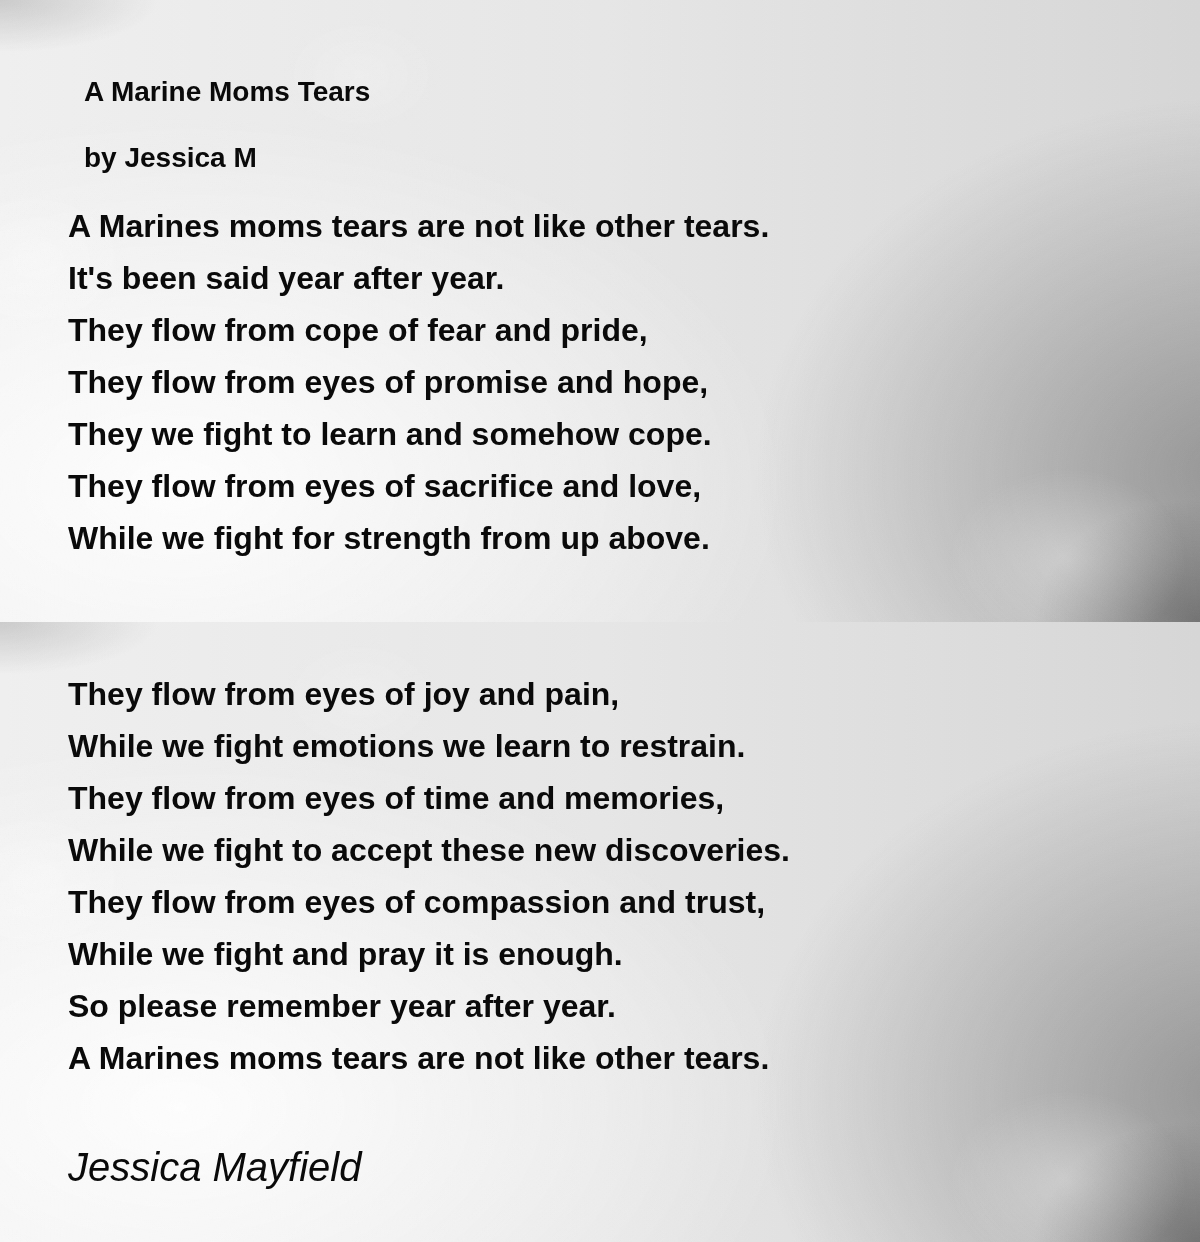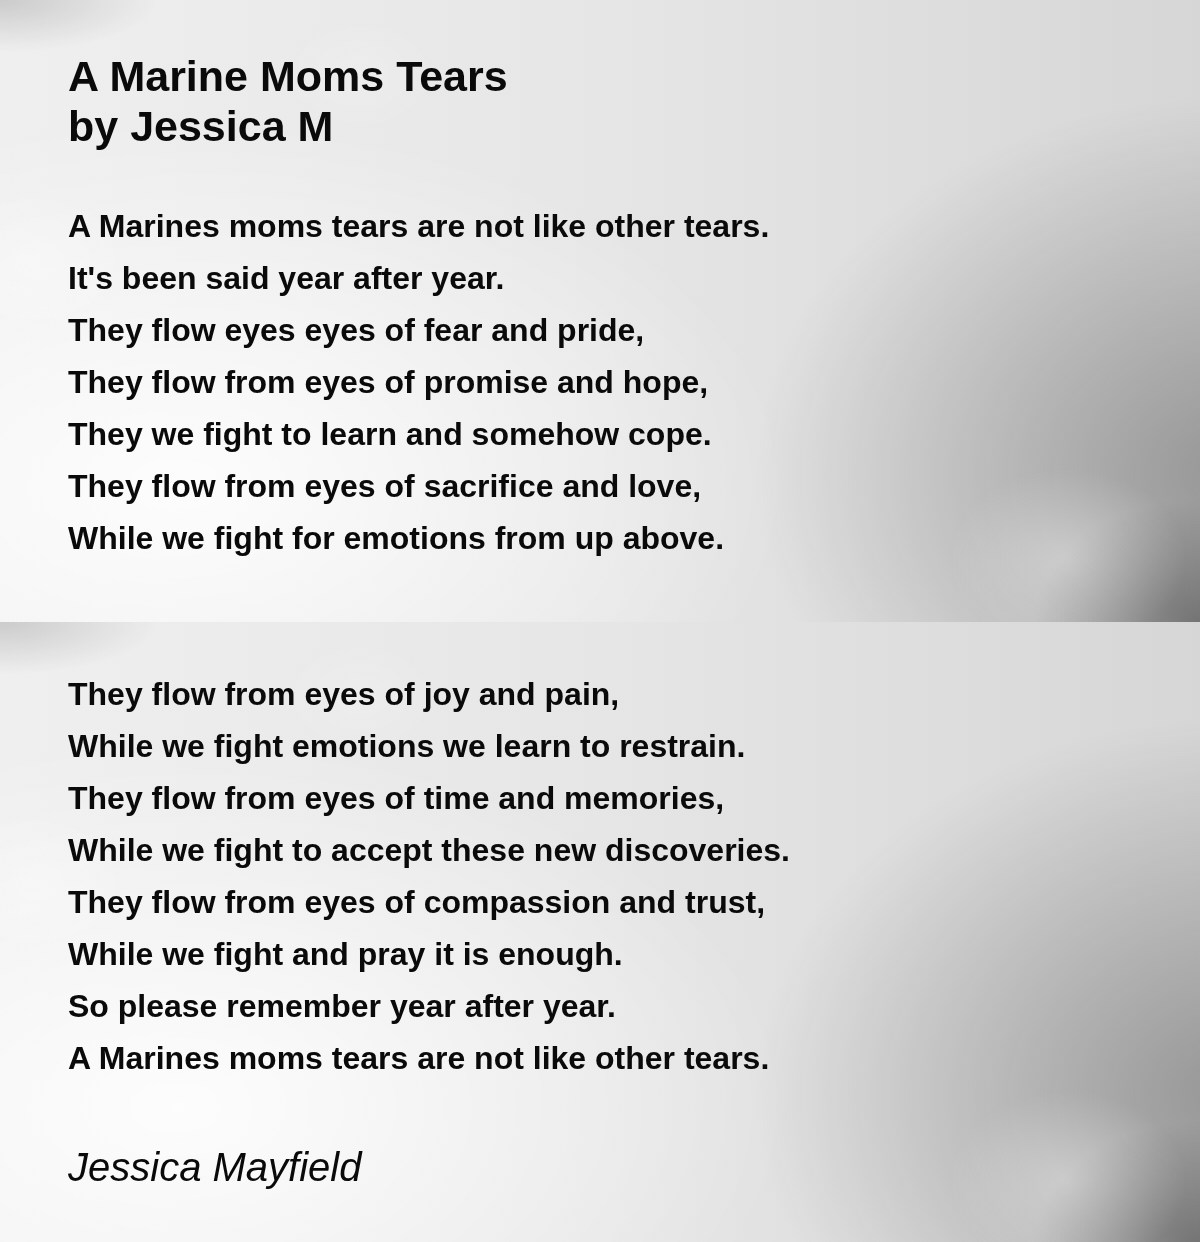--- a/index.html
+++ b/index.html
@@ -29,25 +29,25 @@
     top: 0;
     color: #0a0a0a;
   }
   .title-block {
     position: absolute;
     left: 0;
     top: 51px;
     width: 1000px;
   }
   .title-line {
-    font-size: 43px;
+    font-size: 28px;
     line-height: 50px;
     font-weight: 700;
     white-space: nowrap;
-    margin: 0;
+    margin: 16px;
   }
   .stanza {
     position: absolute;
     left: 0;
     width: 1050px;
   }
   .stanza-1 { top: 200px; }
   .stanza-2 { top: 668px; }
   .poem-line {
     font-size: 32px;
@@ -73,25 +73,25 @@
 <div class="text-layer">
 
   <header class="title-block">
     <h1 class="title-line">A Marine Moms Tears</h1>
     <h2 class="title-line">by Jessica M</h2>
   </header>
 
   <div class="stanza stanza-1">
     <div class="poem-line">A Marines moms tears are not like other tears.</div>
     <div class="poem-line">It's been said year after year.</div>
-    <div class="poem-line">They flow eyes eyes of fear and pride,</div>
+    <div class="poem-line">They flow from cope of fear and pride,</div>
     <div class="poem-line">They flow from eyes of promise and hope,</div>
     <div class="poem-line">They we fight to learn and somehow cope.</div>
     <div class="poem-line">They flow from eyes of sacrifice and love,</div>
-    <div class="poem-line">While we fight for emotions from up above.</div>
+    <div class="poem-line">While we fight for strength from up above.</div>
   </div>
 
   <div class="stanza stanza-2">
     <div class="poem-line">They flow from eyes of joy and pain,</div>
     <div class="poem-line">While we fight emotions we learn to restrain.</div>
     <div class="poem-line">They flow from eyes of time and memories,</div>
     <div class="poem-line">While we fight to accept these new discoveries.</div>
     <div class="poem-line">They flow from eyes of compassion and trust,</div>
     <div class="poem-line">While we fight and pray it is enough.</div>
     <div class="poem-line">So please remember year after year.</div>

